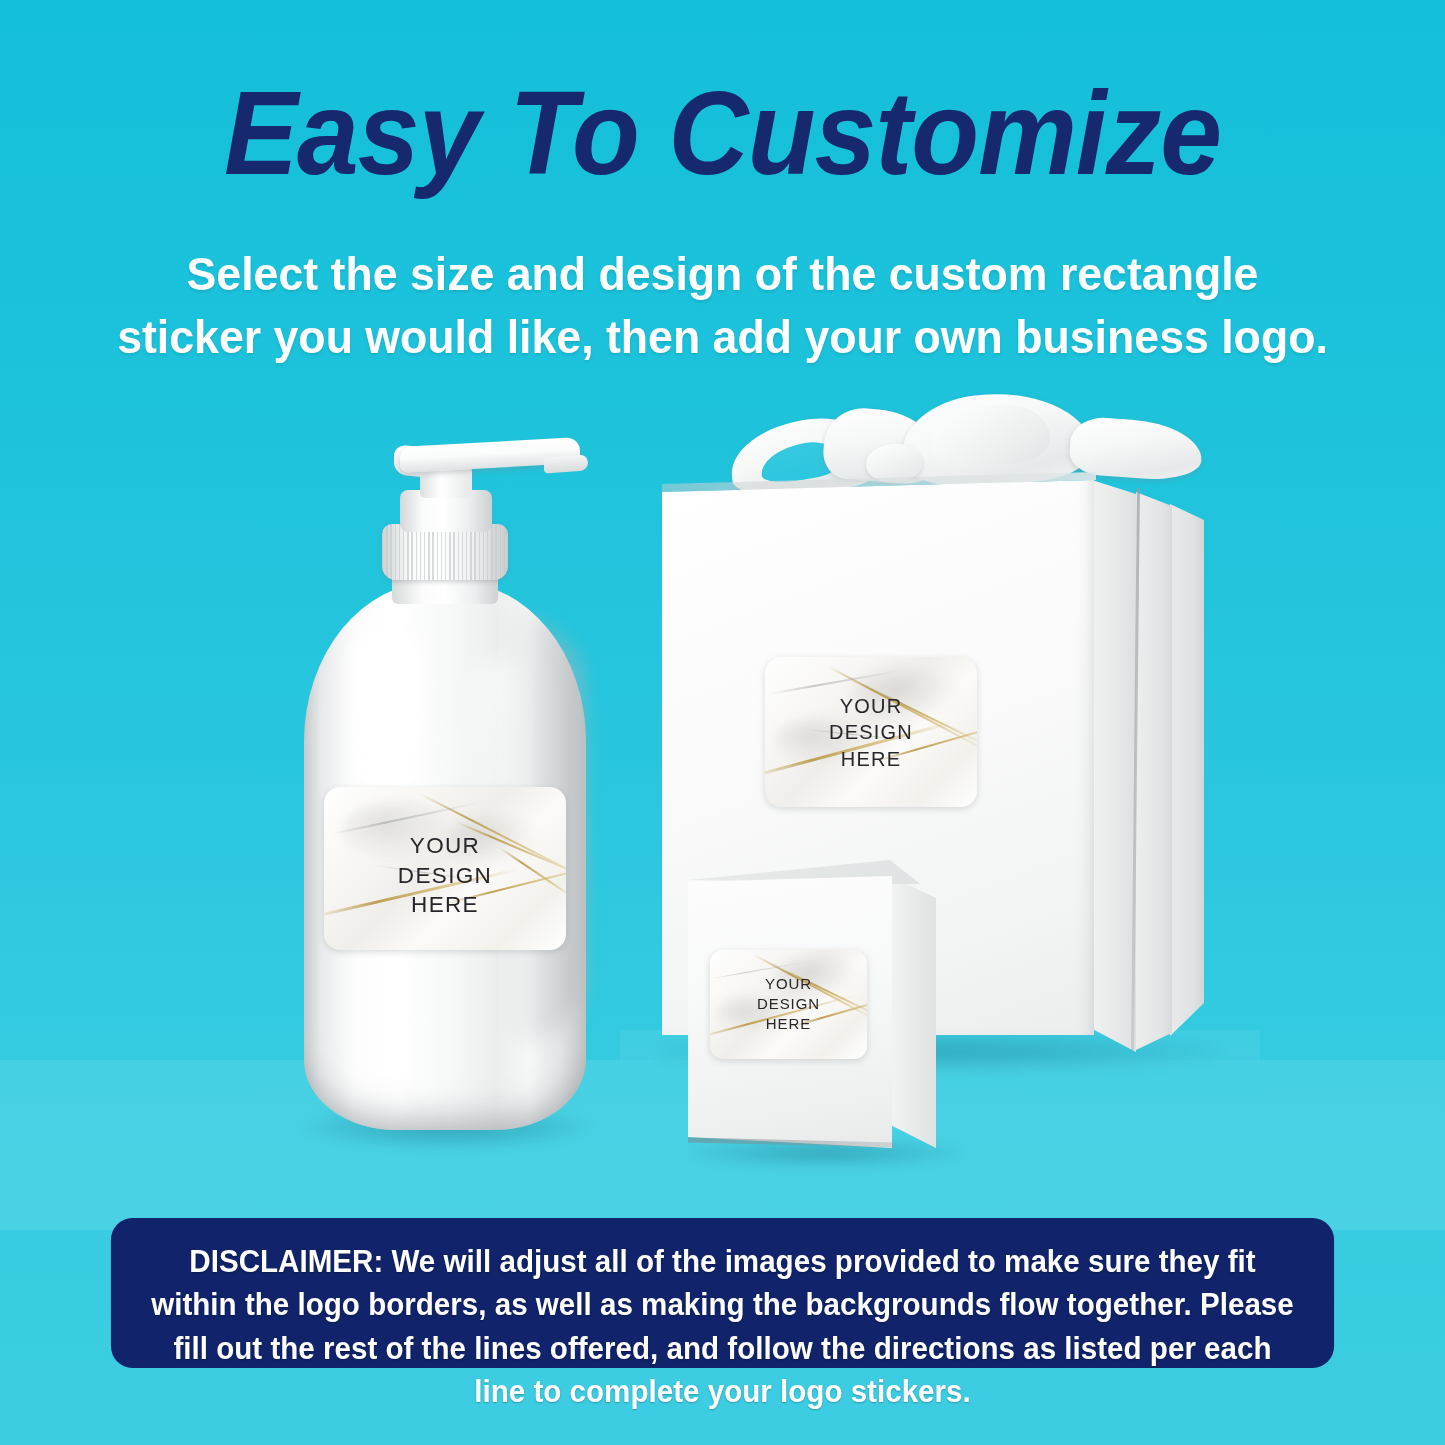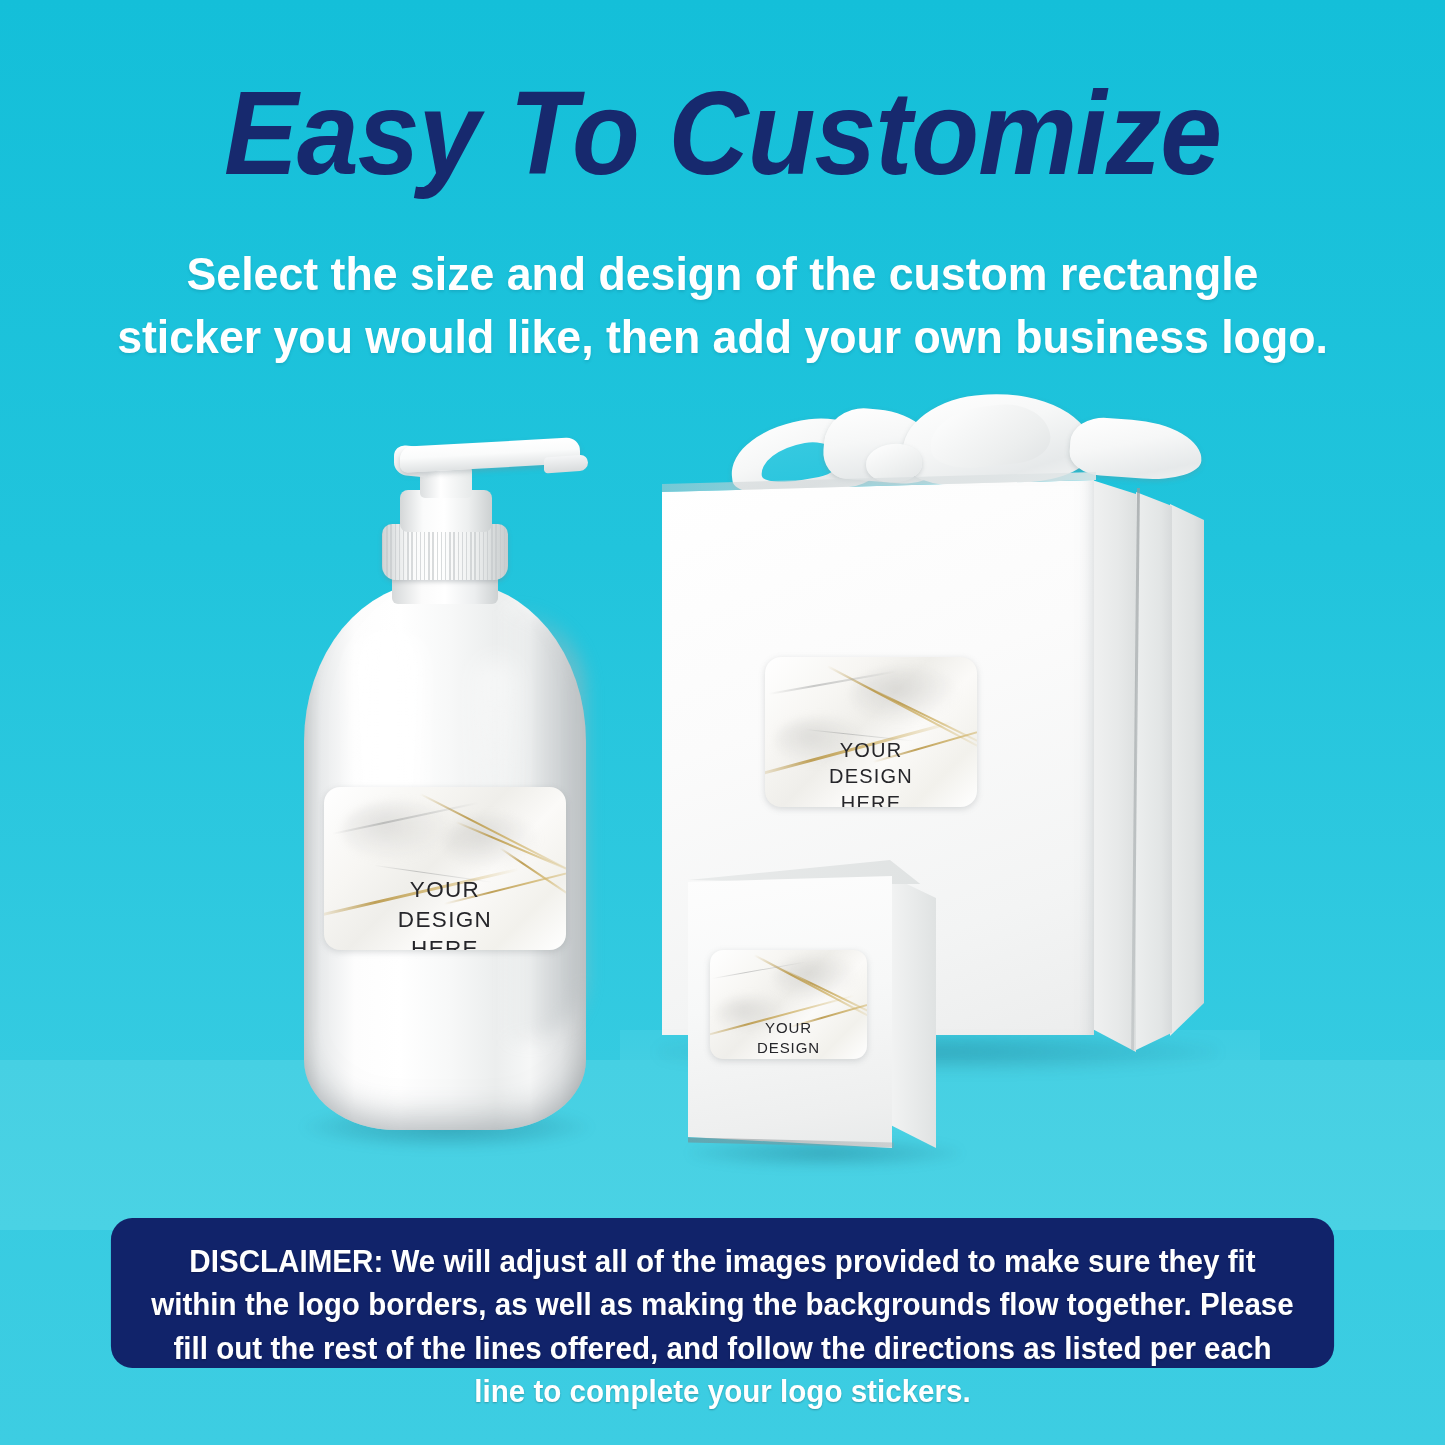--- a/index.html
+++ b/index.html
@@ -251,21 +251,20 @@
     filter: blur(4px);
   }
   .sticker-text {
     position: absolute;
     left: 0; right: 0;
     text-align: center;
     color: #26262a;
     font-weight: 400;
     line-height: 1.32;
     letter-spacing: 0.06em;
-    margin-top: 44px;
   }
 
   
   #sticker-bottle {
     left: 28px;
     top: 355px;
     width: 242px;
     height: 163px;
     border-radius: 16px;
     z-index: 5;

